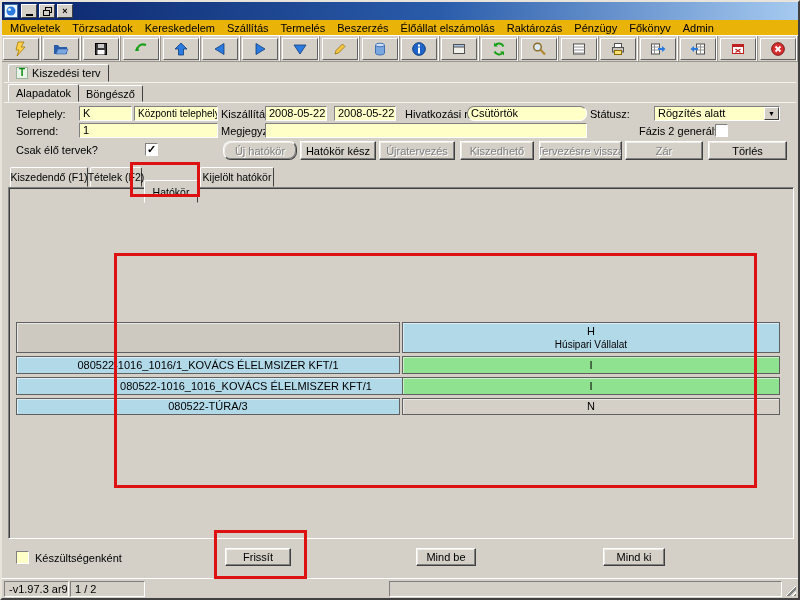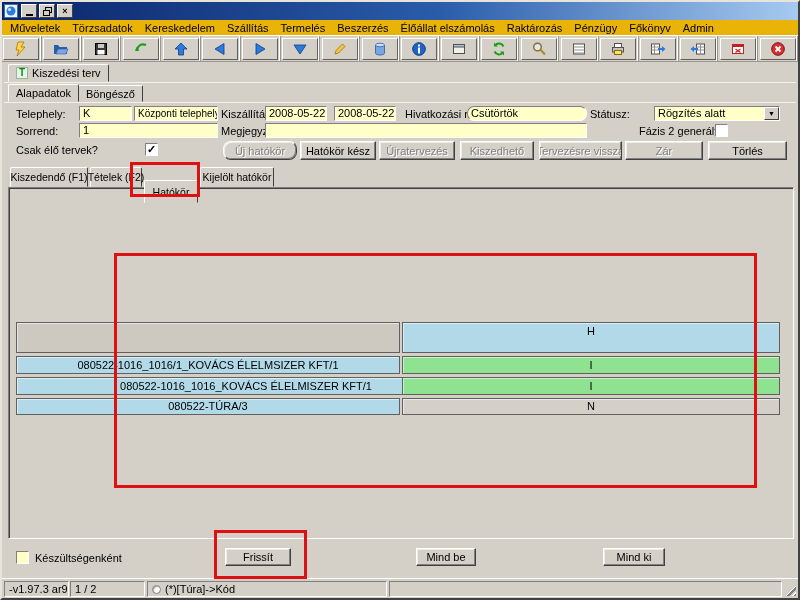--- a/index.html
+++ b/index.html
@@ -387,42 +387,39 @@
       <div class="ltab active" style="left: 142px; width: 54px;">Hatókör</div>
       <div class="ltab" style="left: 198px; width: 74px;">Kijelölt hatókör</div>
     </div>
 
   <div class="contentpanel"></div>
 
   <div id="tablelayer">
     <div class="cell headerleft" style="left:14px; top:320px; width:384px; height:31px;"></div>
     <div class="cell blue" style="left:400px; top:320px; width:378px; height:31px; line-height:14px; padding-top:1px;">
       <div>H</div>
+      <div style="font-size:10px;">Húsipari Vállalat</div>
     </div>
   <div class="cell blue" style="left: 14px; width: 384px; top: 354px; height: 18px; line-height: 16px;">080522-1016_1016/1_KOVÁCS ÉLELMSIZER KFT/1</div>
       <div class="cell green" style="left: 400px; width: 378px; top: 354px; height: 18px; line-height: 16px;">I</div>
       <div class="cell blue" style="left: 14px; width: 432px; top: 375px; height: 18px; line-height: 16px; padding-left: 28px;">080522-1016_1016_KOVÁCS ÉLELMISZER KFT/1</div>
       <div class="cell green" style="left: 400px; width: 378px; top: 375px; height: 18px; line-height: 16px;">I</div>
       <div class="cell blue" style="left: 14px; width: 384px; top: 396px; height: 17px; line-height: 15px;">080522-TÚRA/3</div>
       <div class="cell gray" style="left: 400px; width: 378px; top: 396px; height: 17px; line-height: 15px;">N</div>
     </div>
 
   <span class="checkbox yellow" style="left:14px; top:549px;"></span>
   <span class="flabel" style="left:33px; top:550px;">Készültségenként</span>
   <div class="pbtn" style="left:223px; top:546px; width:66px; height:18px;">Frissít</div>
   <div class="pbtn" style="left:414px; top:546px; width:60px; height:18px;">Mind be</div>
   <div class="pbtn" style="left:601px; top:546px; width:62px; height:18px;">Mind ki</div>
 
   <div class="statusbar">
     <span class="sseg" style="left:2px; width:65px;">-v1.97.3 ar900 H</span>
     <span class="sseg" style="left:68px; width:75px;">1 / 2</span>
-    <span class="sseg" style="left:145px; width:240px;">
-      <span class="radio-dot"></span>
-      <span>(*)[Túra]-&gt;Kód</span>
-    </span>
     <span class="sseg" style="left:387px; right:16px;"></span>
     <span class="grip"></span>
   </div>
 
   <div id="annotlayer">
       <div class="annot" style="left: 128px; top: 160px; width: 70px; height: 35px; border-color: rgb(221, 17, 17);"></div>
       <div class="annot" style="left: 112px; top: 251px; width: 643px; height: 235px; border-color: rgb(221, 17, 17);"></div>
       <div class="annot" style="left: 212px; top: 528px; width: 93px; height: 49px; border-color: rgb(221, 17, 17);"></div>
     </div>
 </div>

